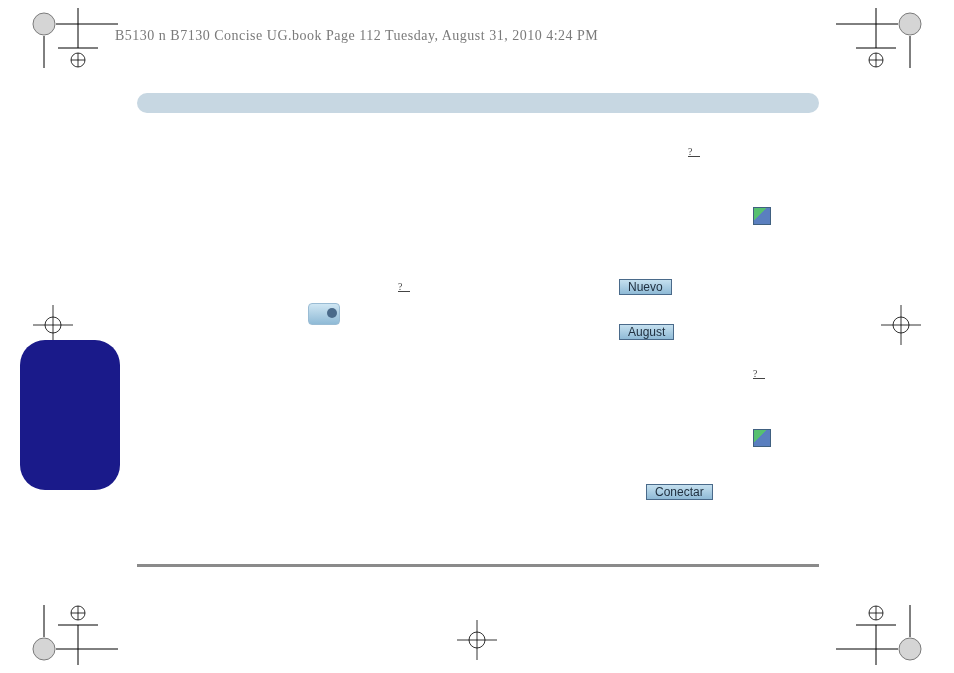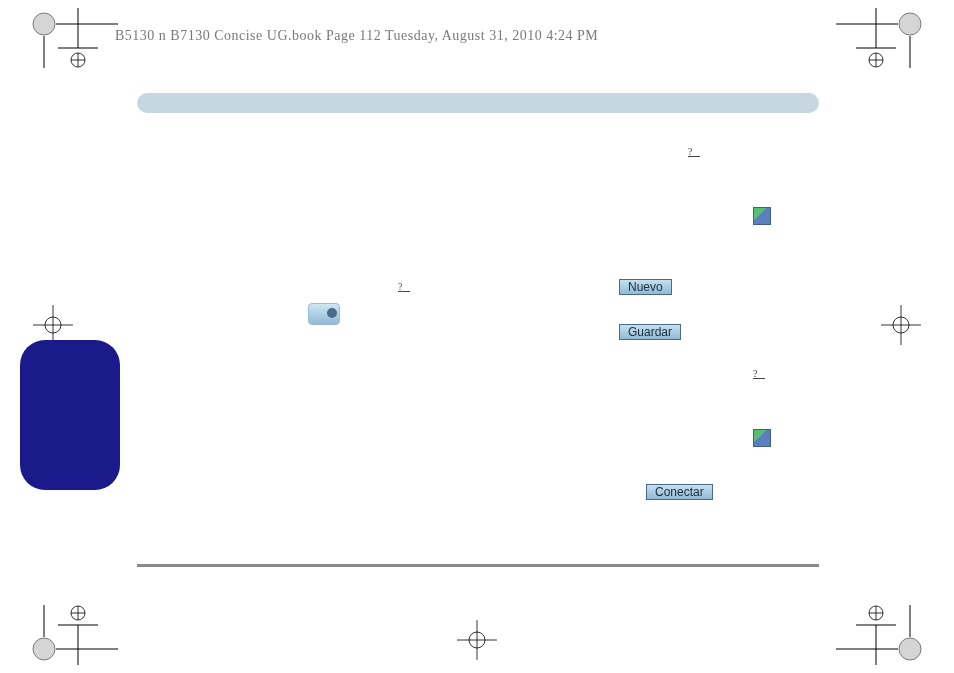--- a/index.html
+++ b/index.html
@@ -196,14 +196,14 @@
 <div class="img-icon" style="top:207px;left:753px">
     <div class="img-icon-inner"></div>
   </div>
 <div class="img-icon" style="top:429px;left:753px">
     <div class="img-icon-inner"></div>
   </div>
 
 <div class="dialer-icon" style="top:303px;left:308px"></div>
 
 <div class="btn" style="top:279px;left:619px">Nuevo</div>
-<div class="btn" style="top:324px;left:619px">Guardar</div>
+<div class="btn" style="top:324px;left:619px">August</div>
 <div class="btn" style="top:484px;left:646px">Conectar</div>
 
 </body></html>

